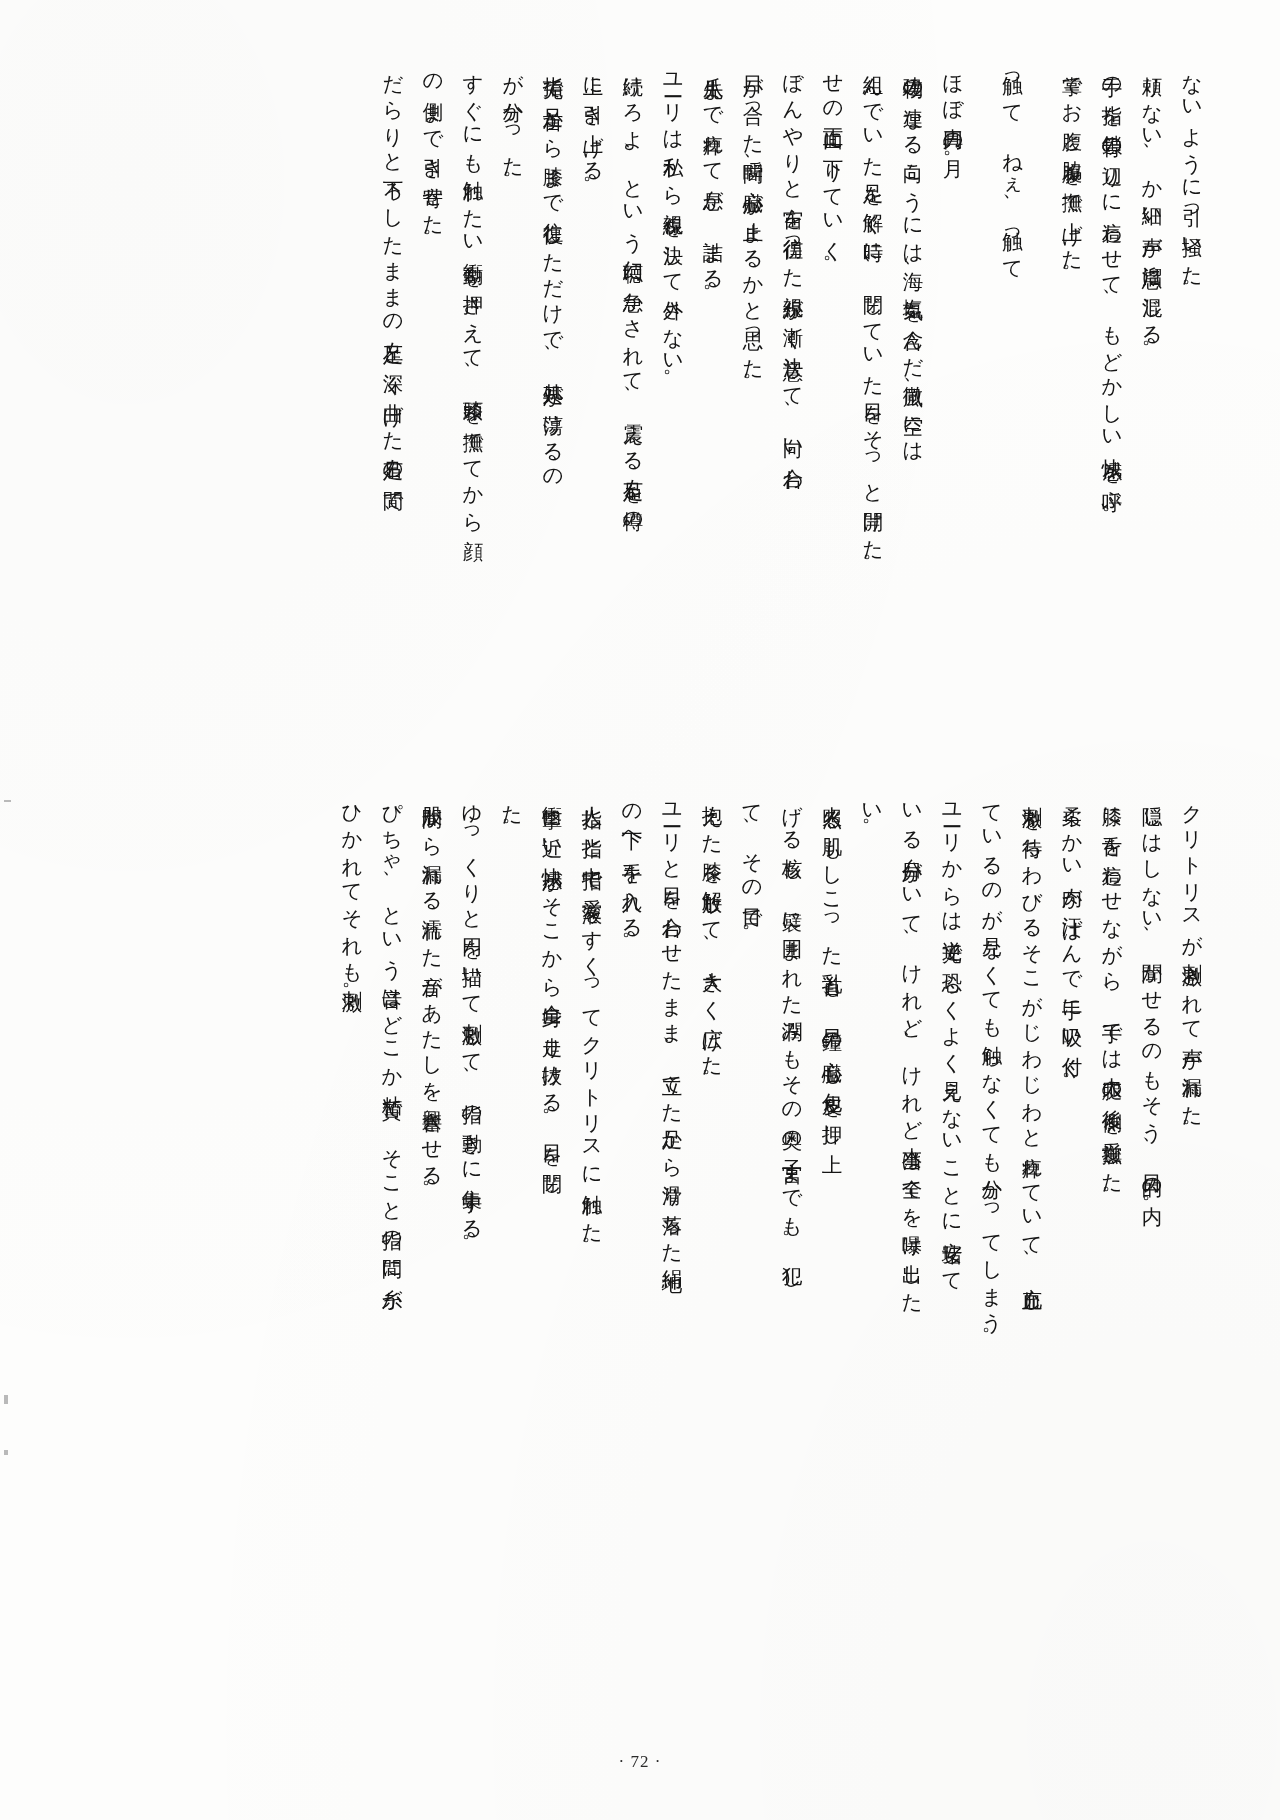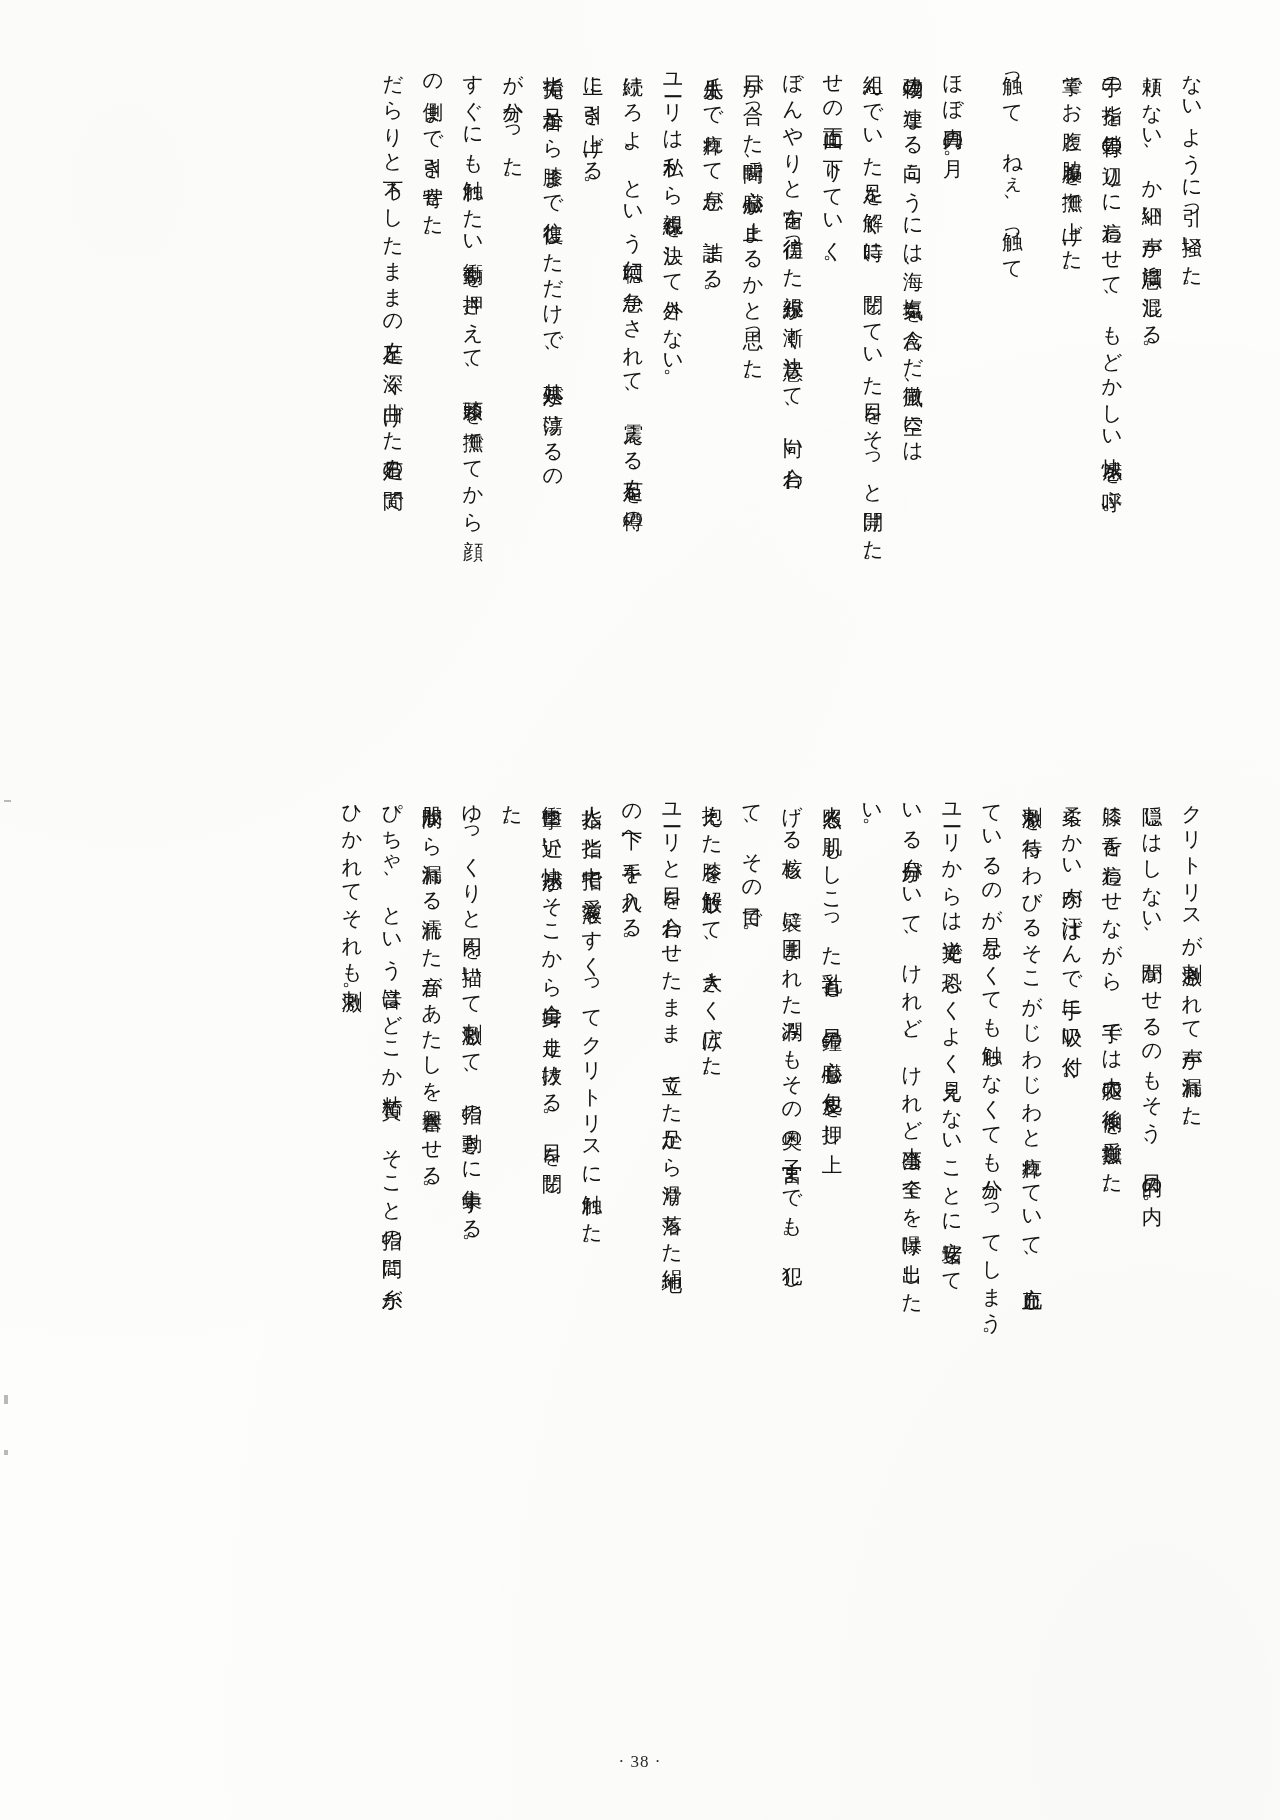--- a/index.html
+++ b/index.html
@@ -136,14 +136,14 @@
       <div class="vcol">の下へ手を入れる。</div>
       <div class="vcol">人指し指と中指で愛液をすくってクリトリスに触れた。</div>
       <div class="vcol">衝撃に近い快感がそこから全身に走り抜ける。目を閉じ</div>
       <div class="vcol">た。</div>
       <div class="vcol">ゆっくりと円を描いて刺激して、指の動きに集中する。</div>
       <div class="vcol">股間から漏れる濡れた音があたしを興奮させる。</div>
       <div class="vcol">ぴちゃ、という音はどこか粘質で、そこと指の間に糸が</div>
       <div class="vcol">ひかれてそれも刺激。</div>
     </div>
 
-  <div class="page-number">· 38 ·</div>
+  <div class="page-number">· 72 ·</div>
 </div>
 
 </body></html>

